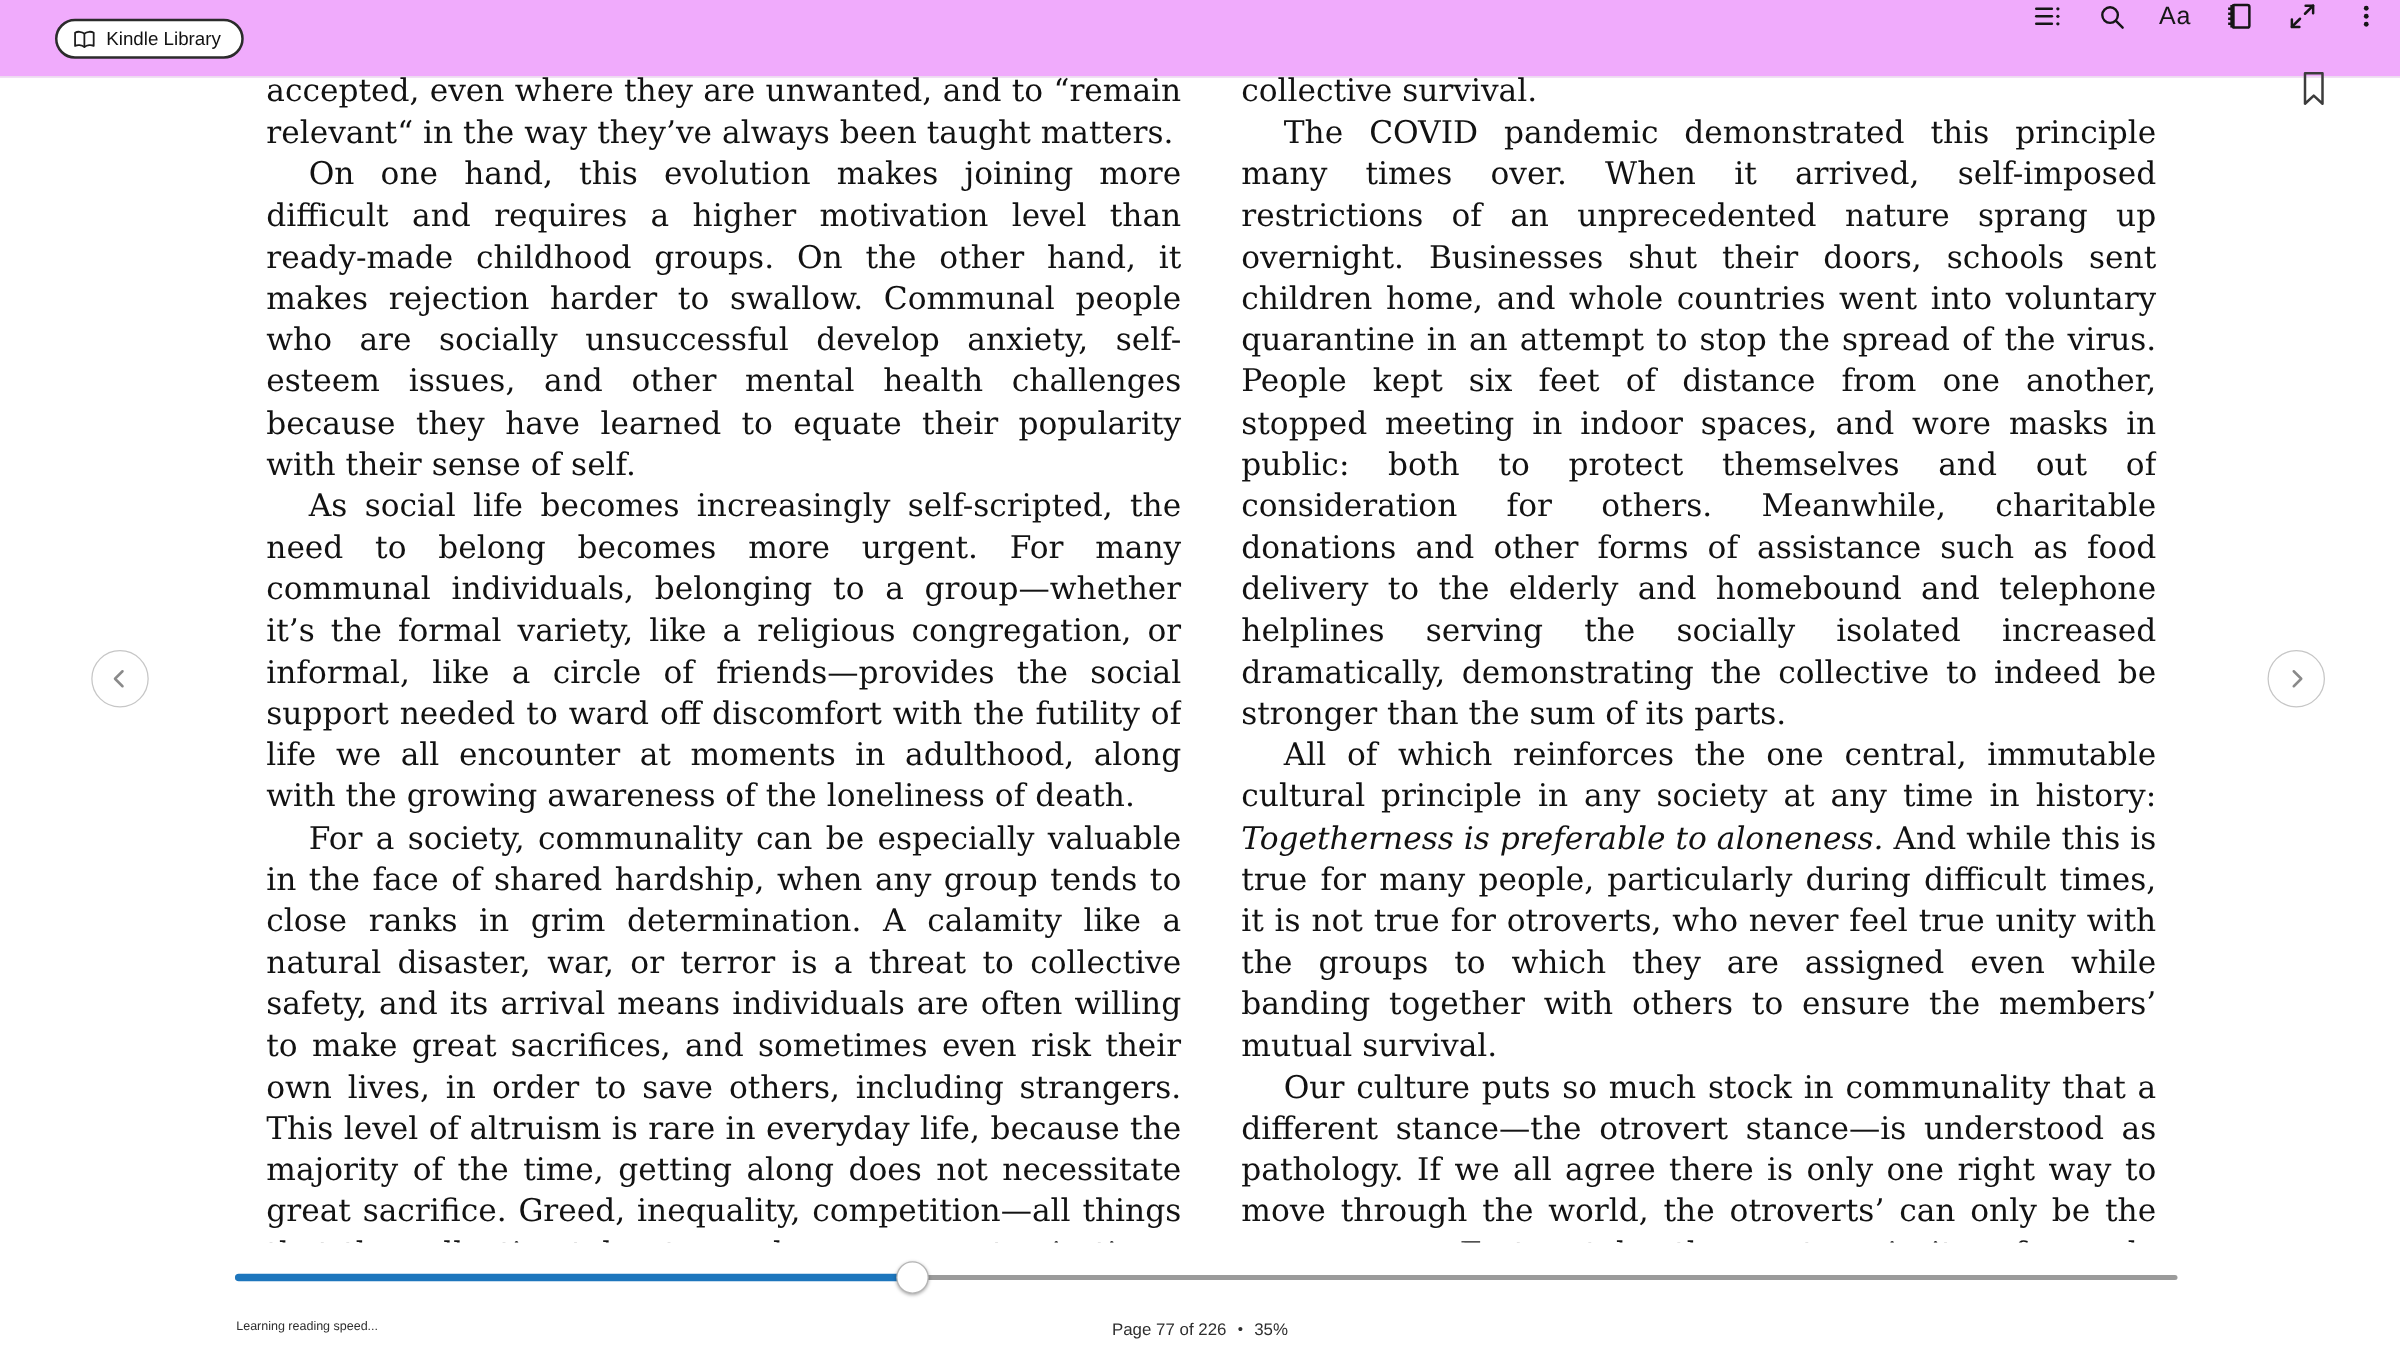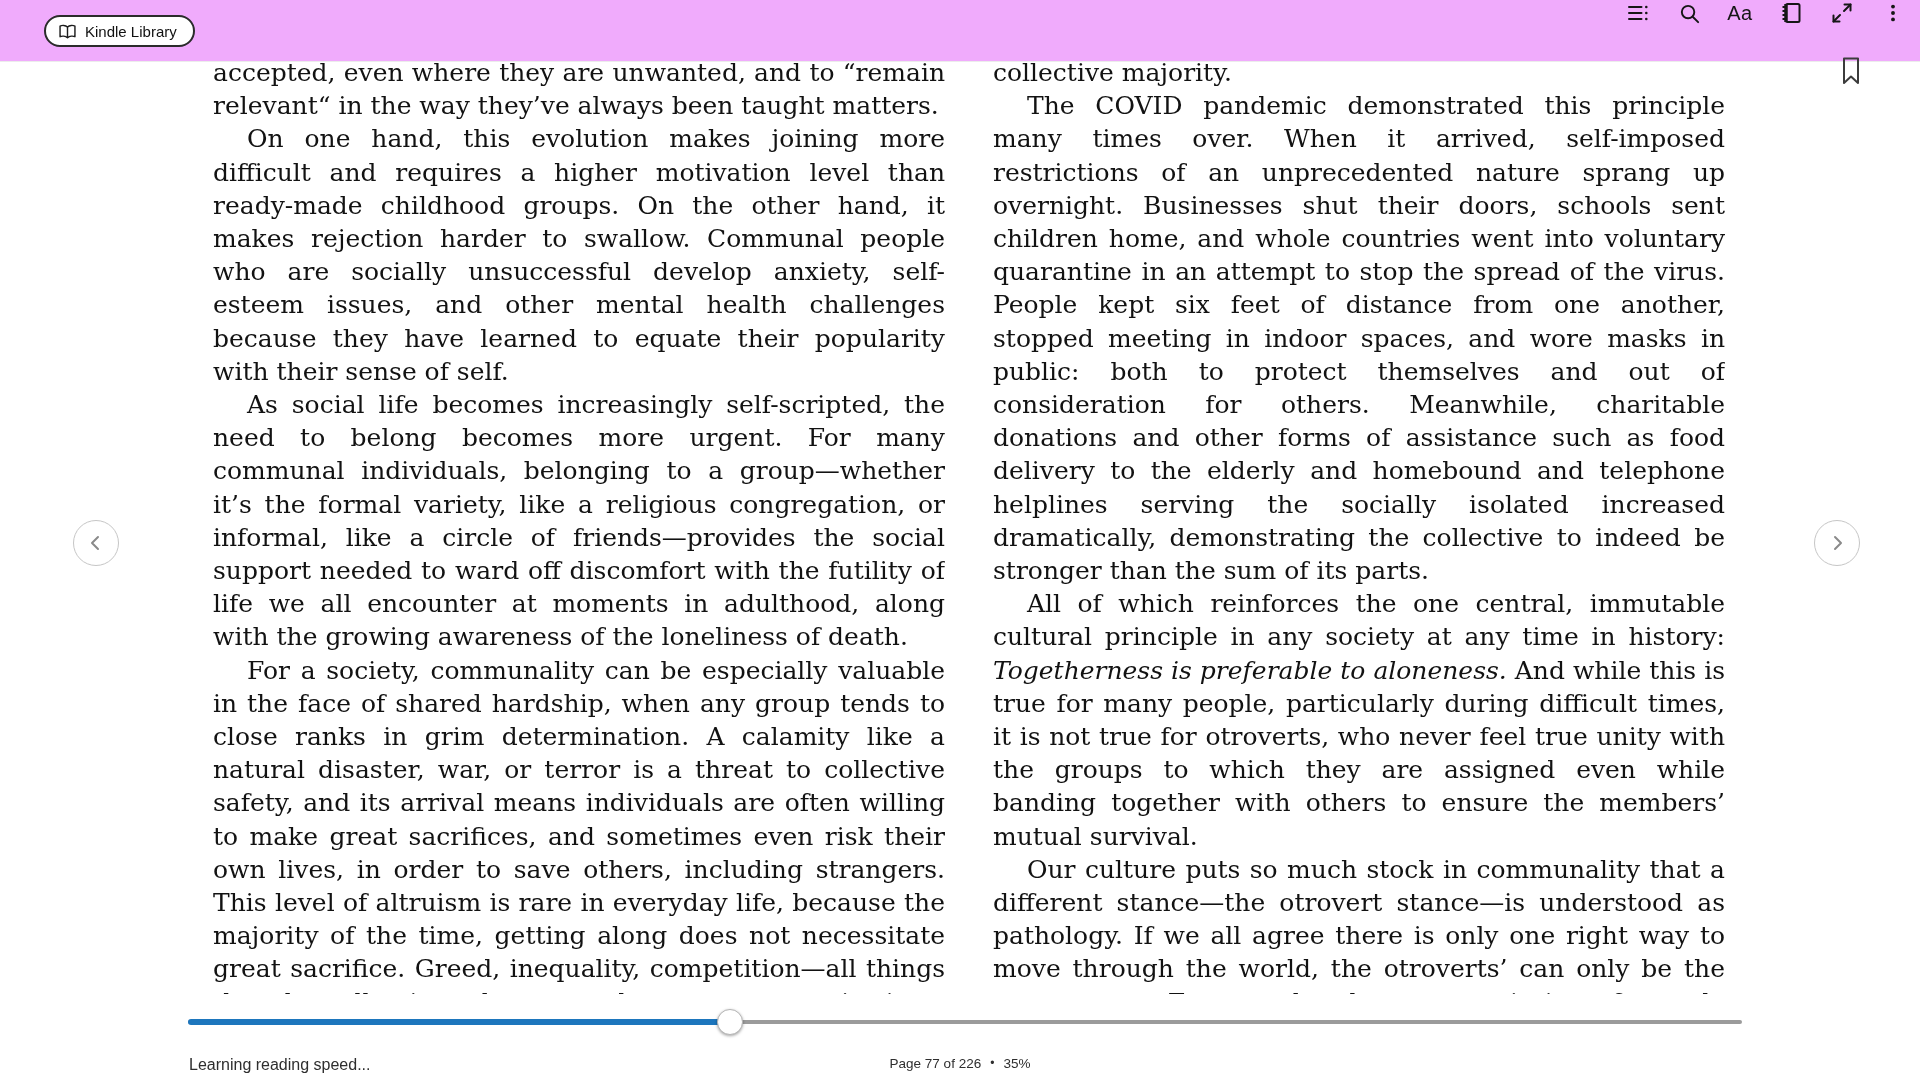--- a/index.html
+++ b/index.html
@@ -65,21 +65,21 @@
     position:absolute; left:0; top:1px; width:100%; height:4px; border-radius:2px; background:#9b9b9b;
   }
   .progress .fill {
     position:absolute; left:0; top:0; height:6px; border-radius:3px; background:#1d76bd;
   }
   .progress .thumb {
     position:absolute; top:-10px; width:26px; height:26px; border-radius:50%;
     background:#fff; border:1px solid #b5b5b5; box-shadow:0 1px 3px rgba(0,0,0,0.35);
   }
   .footer-left {
-    position:absolute; left:189px; top:1056px; font-size:16px; color:#2e2e2e;
+    position:absolute; left:189px; top:1056px; font-size:10px; color:#2e2e2e;
   }
   .footer-center {
     position:absolute; left:0; right:0; top:1056px; text-align:center;
     font-size:13.5px; color:#2e2e2e;
   }
   .footer-center .dot { display:inline-block; margin:0 9px; font-size:12px; position:relative; top:-1px; }
   svg { display:block; }
 </style>
 </head>
 <body>
@@ -163,21 +163,21 @@
 </button>
 
 <main>
   <div class="column left">
       <p class=""><span>accepted, even where they are unwanted, and to “remain relevant“ in the way they’ve always been taught matters.</span></p>
       <p class="indent"><span>On one hand, this evolution makes joining more difficult and requires a higher motivation level than ready-made childhood groups. On the other hand, it makes rejection harder to swallow. Communal people who are socially unsuccessful develop anxiety, self-esteem issues, and other mental health challenges because they have learned to equate their popularity with their sense of self.</span></p>
       <p class="indent"><span>As social life becomes increasingly self-scripted, the need to belong becomes more urgent. For many communal individuals, belonging to a group—whether it’s the formal variety, like a religious congregation, or informal, like a circle of friends—provides the social support needed to ward off discomfort with the futility of life we all encounter at moments in adulthood, along with the growing awareness of the loneliness of death.</span></p>
       <p class="indent"><span>For a society, communality can be especially valuable in the face of shared hardship, when any group tends to close ranks in grim determination. A calamity like a natural disaster, war, or terror is a threat to collective safety, and its arrival means individuals are often willing to make great sacrifices, and sometimes even risk their own lives, in order to save others, including strangers. This level of altruism is rare in everyday life, because the majority of the time, getting along does not necessitate great sacrifice. Greed, inequality, competition—all things that the collective tolerates and even venerates in times of plenty—become unsustainable in times of crisis. Instead, helping others and sharing burdens rather than focusing on oneself suddenly become admirable and even heroic, bringing the social rewards that financial success and elite status bring in regular times. The higher the existential threat to the group, the greater the feeling of unity, as well as the level of sacrifice, as the group calls upon each member to do their part for the</span></p>
     </div>
   <div class="column right">
-      <p class=""><span>collective majority.</span></p>
+      <p class=""><span>collective survival.</span></p>
       <p class="indent"><span>The COVID pandemic demonstrated this principle many times over. When it arrived, self-imposed restrictions of an unprecedented nature sprang up overnight. Businesses shut their doors, schools sent children home, and whole countries went into voluntary quarantine in an attempt to stop the spread of the virus. People kept six feet of distance from one another, stopped meeting in indoor spaces, and wore masks in public: both to protect themselves and out of consideration for others. Meanwhile, charitable donations and other forms of assistance such as food delivery to the elderly and homebound and telephone helplines serving the socially isolated increased dramatically, demonstrating the collective to indeed be stronger than the sum of its parts.</span></p>
       <p class="indent"><span>All of which reinforces the one central, immutable cultural principle in any society at any time in history: </span><em>Togetherness is preferable to aloneness.</em><span> And while this is true for many people, particularly during difficult times, it is not true for otroverts, who never feel true unity with the groups to which they are assigned even while banding together with others to ensure the members’ mutual survival.</span></p>
       <p class="indent"><span>Our culture puts so much stock in communality that a different stance—the otrovert stance—is understood as pathology. If we all agree there is only one right way to move through the world, the otroverts’ can only be the wrong way. Fortunately, the vast majority of people would disagree with that statement. We do not expect all people to be the same. In fact, we accept a wide variety of personalities and temperaments—and often enjoy them. Non-belonging is merely another facet of one’s personality that shapes certain experiences of being human. And yet we treat it very differently from other preferences by continuing to insist that otroverts give up their true self in favor of the collective (perhaps because so many of us did undergo</span></p>
     </div>
 </main>
 
 <button class="nav-btn prev">
   <span>
     <svg width="20" height="20" viewBox="0 0 20 20" fill="none" stroke="#8a8a8a" stroke-width="2" stroke-linecap="round" stroke-linejoin="round">
       <polyline points="12,4 6,10 12,16"></polyline>

